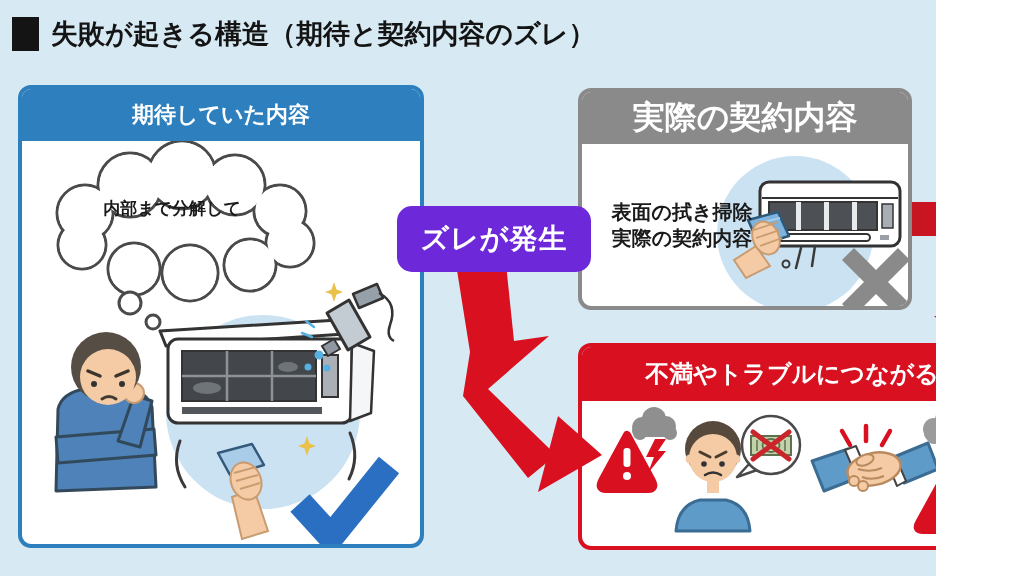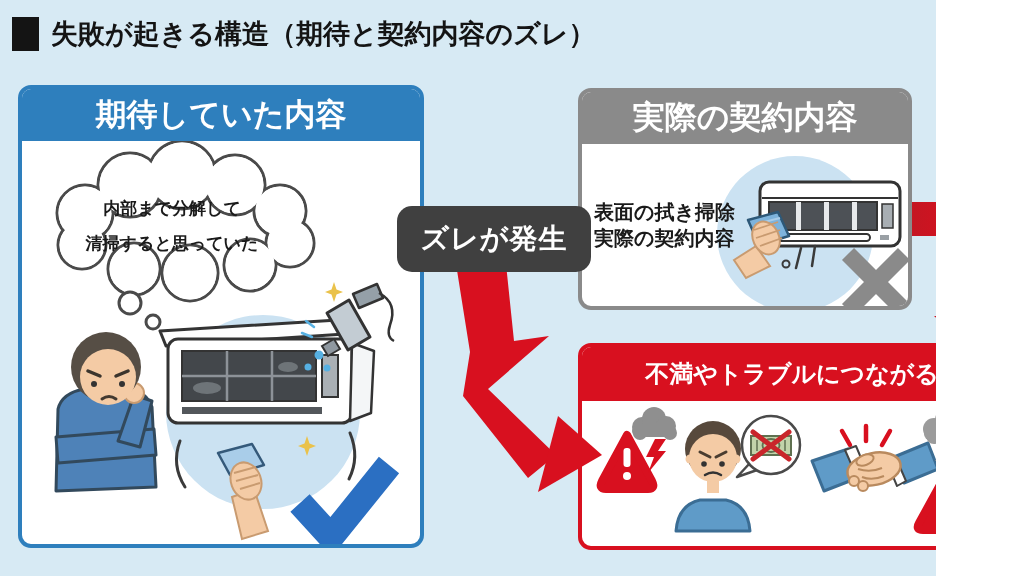--- a/index.html
+++ b/index.html
@@ -11,41 +11,41 @@
   
   .title-bar{position:absolute;left:12px;top:16px;display:flex;align-items:center;gap:12px;z-index:3;}
   .title-bullet{width:27px;height:34px;background:#141414;flex:0 0 auto;}
   .title-text{font-size:27px;font-weight:bold;color:#141414;letter-spacing:0px;white-space:nowrap;}
   
   .panel{position:absolute;background:#ffffff;border-radius:13px;overflow:hidden;z-index:2;box-sizing:border-box;}
   .panel-header{height:52px;display:flex;align-items:center;justify-content:center;color:#ffffff;font-weight:bold;}
   .panel-body{position:relative;width:100%;}
   .panel-body svg{position:absolute;left:0;top:0;}
   .panel-expected{left:18px;top:85px;width:406px;height:463px;border:4px solid #2e7fbd;}
-  .panel-expected .panel-header{background:#2e7fbd;font-size:31px;}
+  .panel-expected .panel-header{background:#2e7fbd;font-size:22px;}
   .panel-expected .panel-body{height:403px;}
   .panel-actual{left:578px;top:88px;width:334px;height:222px;border:4px solid #8a8a8a;}
   .panel-actual .panel-header{background:#8a8a8a;font-size:32px;}
   .panel-actual .panel-body{height:162px;}
   .panel-result{left:578px;top:343px;width:428px;height:207px;border:4px solid #d8101f;}
   .panel-result .panel-header{background:#d8101f;font-size:24px;height:54px;}
   .panel-result .panel-body{height:145px;}
   
   .bubble-text{
     position:absolute;left:22px;top:50px;width:256px;text-align:center;
     font-size:17px;font-weight:bold;color:#1a1a1a;line-height:35px;z-index:2;
   }
   .actual-text{
-    position:absolute;left:12px;top:55px;width:176px;
+    position:absolute;left:12px;top:55px;width:176px;text-align:center;
     font-size:20px;font-weight:bold;color:#1a1a1a;line-height:26px;z-index:2;
   }
   
   .gap-badge{
     position:absolute;left:397px;top:206px;width:194px;height:66px;z-index:5;
-    background:#404040;border-radius:15px;display:flex;align-items:center;justify-content:center;
+    background:#6d28d9;border-radius:15px;display:flex;align-items:center;justify-content:center;
     color:#ffffff;font-size:28px;font-weight:bold;letter-spacing:1px;
   }
   
   .arrows-under{position:absolute;left:0;top:0;z-index:1;pointer-events:none;}
   .arrows-over{position:absolute;left:0;top:0;z-index:4;pointer-events:none;}
 </style>
 </head>
 <body>
 
 <div class="stage">
@@ -149,21 +149,20 @@
           <circle cx="100" cy="243" r="3" fill="#333333"></circle>
           <path d="M80,258 Q87,253 94,258" stroke="#433a31" stroke-width="3" fill="none" stroke-linecap="round"></path>
         </g>
 
         <g>
           <path d="M278,362 L309,396 L367,324" stroke="#2b6fc2" stroke-width="26" fill="none" stroke-linejoin="miter"></path>
         </g>
       </svg>
       <div class="bubble-text">
         <div>内部まで分解して</div>
-        <div>清掃すると思っていた</div>
       </div>
     </div>
   </div>
 
   <div class="panel panel-actual">
     <div class="panel-header">実際の契約内容</div>
     <div class="panel-body">
       <svg width="326" height="162" viewBox="0 0 326 162">
         <circle cx="213" cy="90" r="78" fill="#cbe2f2"></circle>
         <g>

